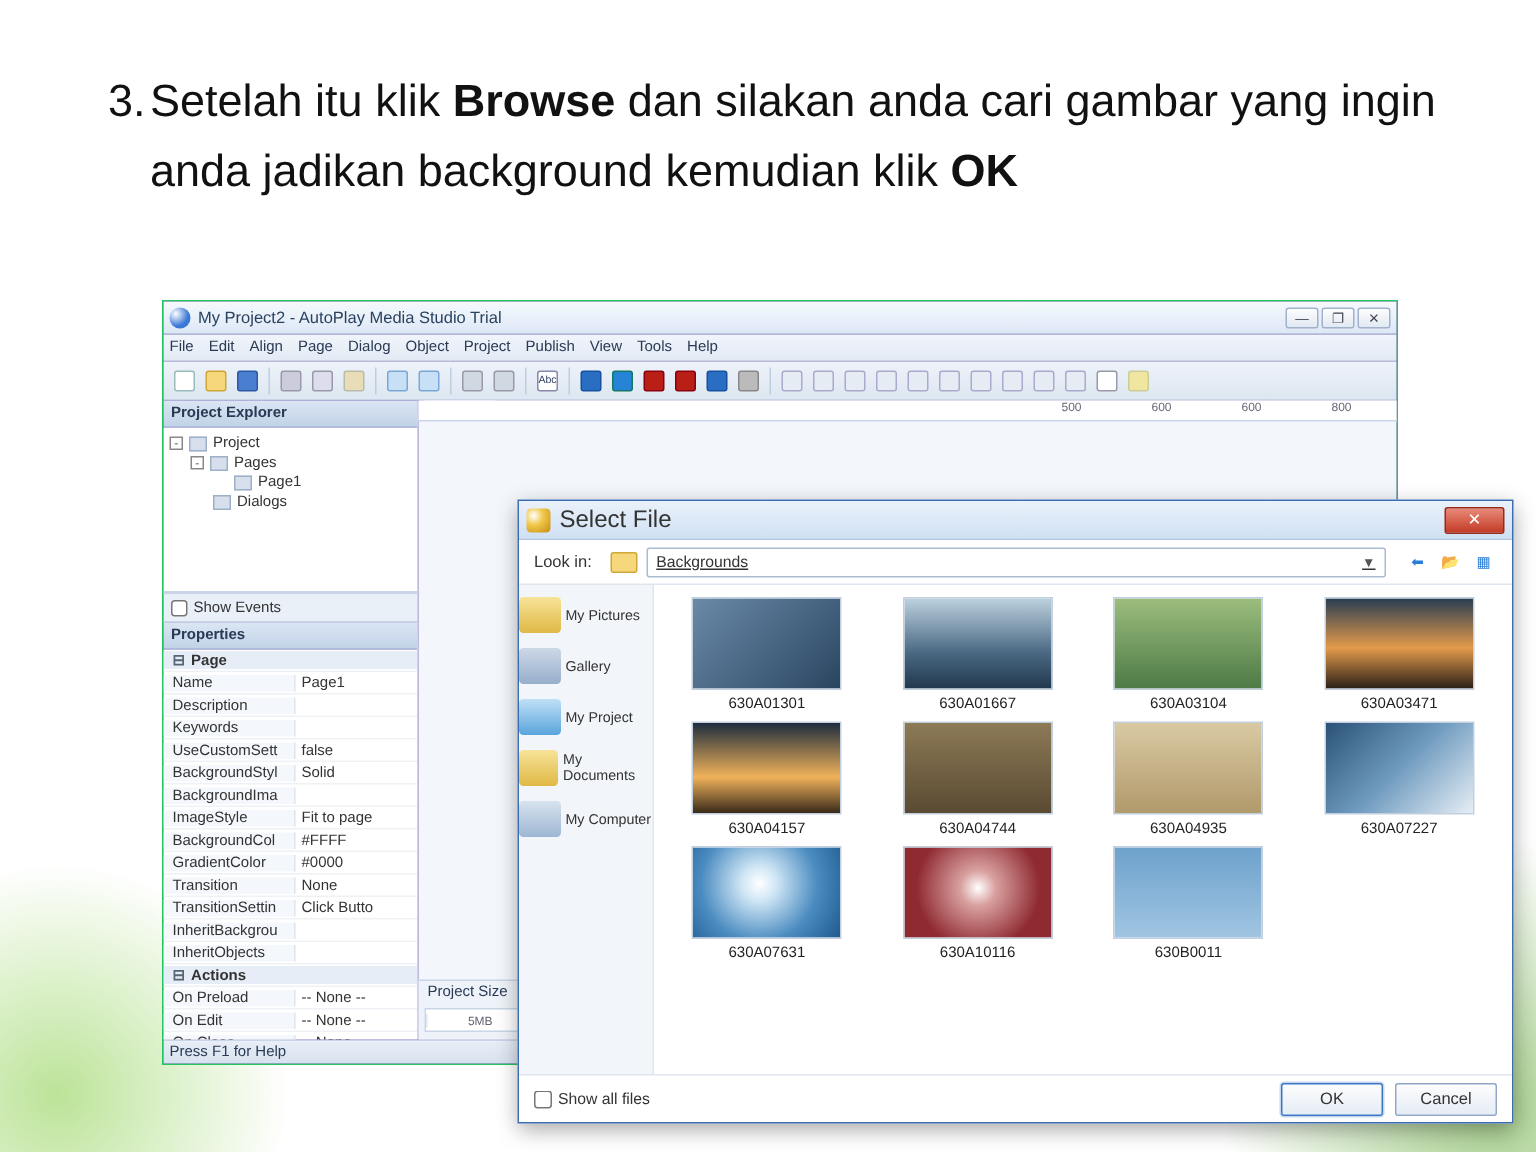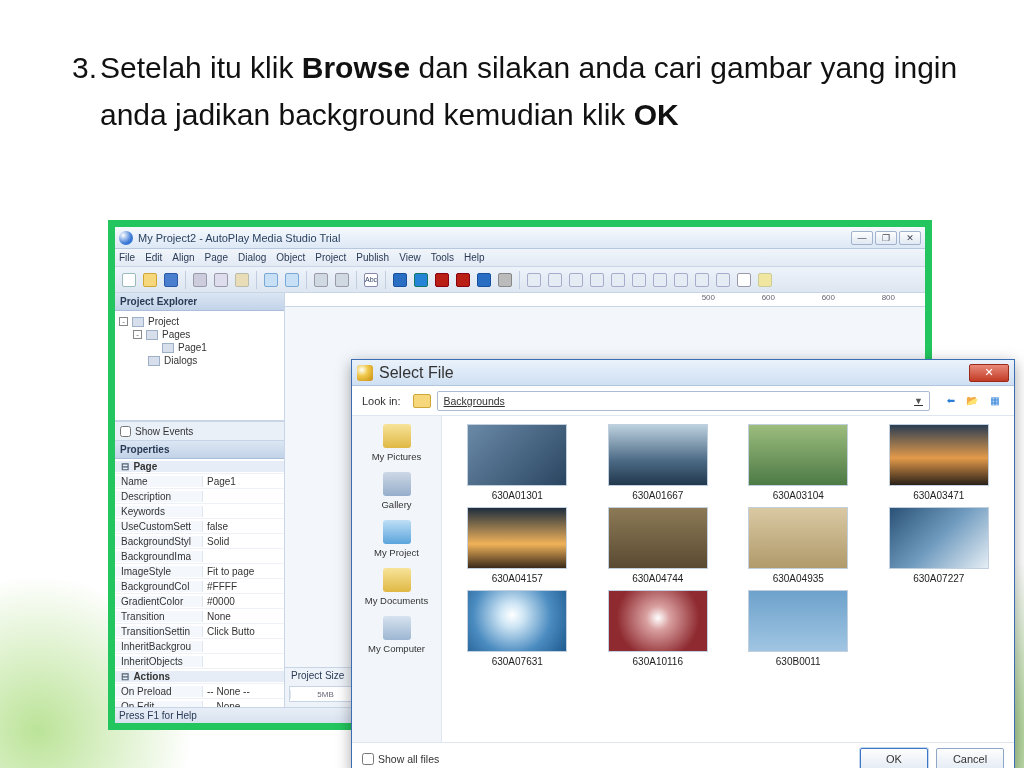--- a/index.html
+++ b/index.html
@@ -8,21 +8,21 @@
   
   .bg-decor { position: absolute; pointer-events: none; }
   .bg-decor.left { left: -40px; bottom: -40px; width: 260px; height: 260px; background: radial-gradient(circle at 30% 70%, rgba(120,200,50,0.5), transparent 60%); border-radius: 50%; }
   .bg-decor.right { right: -60px; bottom: -60px; width: 300px; height: 300px; background: radial-gradient(circle at 70% 70%, rgba(80,160,30,0.5), transparent 60%); border-radius: 50%; }
 
   
   .slide-text { position: absolute; top: 45px; left: 100px; right: 60px; font-size: 30px; line-height: 1.55; color: #111; }
   .slide-text .num { position: absolute; left: -28px; }
   
   
-  .app-window { position: absolute; top: 200px; left: 108px; width: 824px; height: 510px; border: 7px solid #22c55e; background: #4c1d95; font-size: 10px; color: #333; margin-top: 20px; }
+  .app-window { position: absolute; top: 200px; left: 108px; width: 824px; height: 510px; border: 1px solid #22c55e; background: #4c1d95; font-size: 10px; color: #333; }
   
   
   .titlebar { height: 22px; background: linear-gradient(#f6f9fd,#dde8f6); display: flex; align-items: center; padding: 0 4px; border-bottom: 1px solid #b6c7df; }
   .titlebar .app-icon { width: 14px; height: 14px; border-radius: 50%; background: radial-gradient(circle at 30% 30%, #fff, #3a78d6 60%); margin-right: 5px; }
   .titlebar .title { flex: 1; font-size: 11px; color: #2a4260; }
   .winbtns { display: flex; gap: 2px; }
   .winbtn { width: 22px; height: 14px; border: 1px solid #a0b2cc; background: linear-gradient(#fdfdfd,#e1e9f3); border-radius: 2px; display: flex; align-items: center; justify-content: center; font-size: 9px; color: #445; }
   
   
   .menubar { height: 18px; background: linear-gradient(#f0f5fb,#e3eaf4); display: flex; align-items: center; padding: 0 4px; gap: 10px; border-bottom: 1px solid #c8d5e7; }
@@ -83,21 +83,21 @@
   
   .dlg-toolbar { height: 30px; display: flex; align-items: center; padding: 0 10px; gap: 6px; border-bottom: 1px solid #e0e6ef; }
   .dlg-toolbar .lk { font-size: 11px; color: #333; margin-right: 6px; }
   .folder-ico { width: 18px; height: 14px; background: #f7d77c; border: 1px solid #cfa737; border-radius: 2px; }
   .lookin-select { flex: 1; height: 20px; border: 1px solid #aabbd1; border-radius: 2px; background: #fff; display: flex; align-items: center; padding: 0 6px; font-size: 10.5px; justify-content: space-between; text-decoration: underline; }
   .lookin-select .arrow { font-size: 9px; color: #555; }
   .nav-ico { width: 18px; height: 18px; border-radius: 3px; display: flex; align-items: center; justify-content: center; }
   
   .dlg-body { flex: 1; display: flex; }
   .places { width: 90px; background: #f2f5f9; border-right: 1px solid #e0e6ef; padding: 8px 0; display: flex; flex-direction: column; gap: 10px; align-items: center; }
-  .place { display: flex; flex-direction: column; align-items: center; gap: 3px; font-size: 9.5px; color: #333; width: 100%; }
+  .place { display: flex; flex-direction: row; align-items: center; gap: 3px; font-size: 9.5px; color: #333; width: 100%; }
   .place .pico { width: 28px; height: 24px; border-radius: 3px; }
   
   .thumb-area { flex: 1; background: #fff; padding: 8px 10px; overflow: hidden; }
   .thumb-grid { display: grid; grid-template-columns: repeat(4, 1fr); gap: 6px 10px; }
   .thumb { display: flex; flex-direction: column; align-items: center; gap: 4px; }
   .thumb .timg { width: 100px; height: 62px; border: 1px solid #c2cfdf; background: #7a94b3; }
   .thumb .tname { font-size: 10px; color: #222; }
   
   .dlg-footer { height: 32px; border-top: 1px solid #e0e6ef; display: flex; align-items: center; padding: 0 10px; gap: 8px; }
   .dlg-footer .chk { display: flex; align-items: center; gap: 4px; font-size: 10.5px; }

